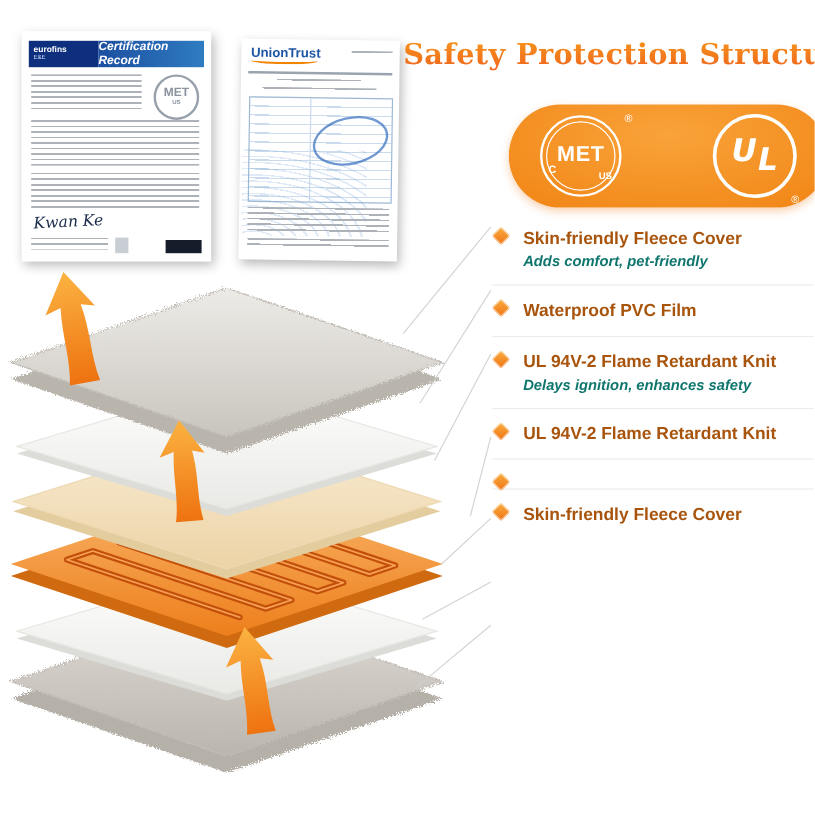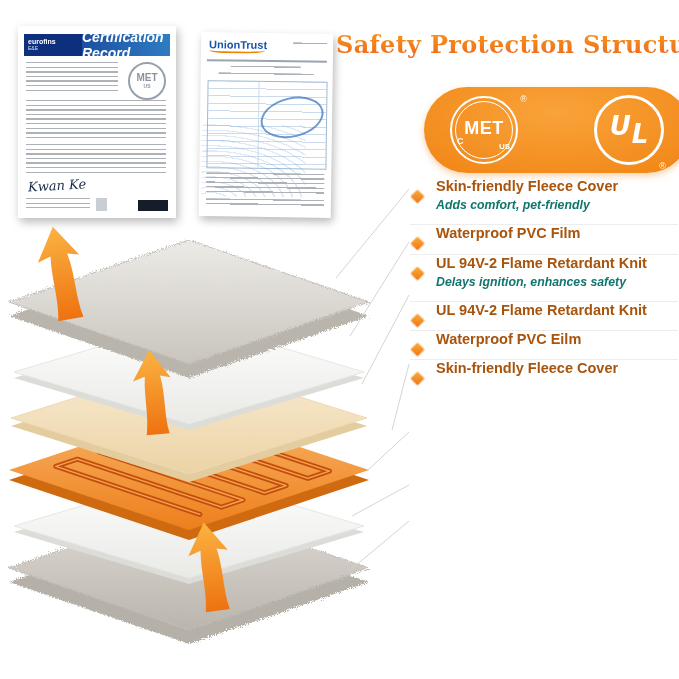--- a/index.html
+++ b/index.html
@@ -8,21 +8,21 @@
   #canvas{position:absolute;inset:0;width:679px;height:679px;overflow:hidden;background:#fff;}
 
   
   .cert{position:absolute;background:#fff;box-shadow:2px 4px 9px rgba(0,0,0,.28);}
   .cert1{left:18px;top:26px;width:158px;height:192px;}
   .cert2{left:200px;top:33px;width:132px;height:184px;transform:rotate(.8deg);}
   .c1-head{position:absolute;left:6px;top:8px;right:6px;height:22px;display:flex;}
   .c1-logo{width:54px;background:#0d2f7e;color:#fff;display:flex;flex-direction:column;justify-content:center;padding-left:4px;}
   .c1-logo .b{font-size:7px;font-weight:bold;line-height:1.1;}
   .c1-logo .t{font-size:5px;line-height:1.1;color:#cfe0ff;}
-  .c1-title{flex:1;background:linear-gradient(90deg,#1c4fa0,#2f7cc2);color:#fff;font-size:14px;
+  .c1-title{flex:1;background:linear-gradient(90deg,#1c4fa0,#2f7cc2);color:#fff;font-size:10px;
             font-style:italic;font-weight:bold;display:flex;align-items:center;justify-content:center;}
   .c1-met{position:absolute;right:10px;top:36px;width:34px;height:34px;border-radius:50%;
           border:2px solid #98a1ab;color:#8a939d;display:flex;flex-direction:column;align-items:center;
           justify-content:center;font-weight:bold;background:#fff;}
   .c1-met .m{font-size:10px;line-height:1;}
   .c1-met .u{font-size:5px;line-height:1.4;}
   .tb{position:absolute;background:repeating-linear-gradient(180deg,#adb2b8 0 1.4px,rgba(0,0,0,0) 1.4px 4.6px);}
   .c1-sig{position:absolute;left:10px;top:152px;font-family:"DejaVu Serif",serif;font-style:italic;
           font-size:13px;color:#1a2a4a;transform:rotate(-3deg);}
   .c1-ukas{position:absolute;left:78px;top:172px;width:11px;height:13px;background:#c9ced4;}
@@ -60,21 +60,21 @@
   .met-us{position:absolute;right:6px;bottom:11px;font-size:8px;color:#fff;font-weight:bold;}
   .met-reg{position:absolute;right:-11px;top:-4px;font-size:9px;color:#fff;}
   .ul-word{position:absolute;inset:0;display:flex;align-items:center;justify-content:center;gap:1px;
            font-style:italic;font-weight:bold;color:#fff;font-size:26px;font-family:"DejaVu Sans",sans-serif;}
   .ul-word .u{transform:translateY(-4px);display:inline-block;}
   .ul-word .l{transform:translateY(4px);display:inline-block;}
   .ul-reg{position:absolute;right:-5px;bottom:-9px;font-size:9px;color:#fff;}
 
   
   .list{position:absolute;left:410px;top:178px;width:268px;}
-  .item{position:relative;padding:0 28px 11px 26px;border-bottom:1px solid #ededed;}
+  .item{position:relative;padding:13px 28px 11px 26px;border-bottom:1px solid #ededed;}
   .item:last-child{border-bottom:none;}
   .diamond{position:absolute;left:2px;top:13px;width:11px;height:11px;transform:rotate(45deg);
            background:linear-gradient(135deg,#fbb043,#ee7112);border-radius:2px;
            box-shadow:0 0 0 1px rgba(255,255,255,.6) inset;}
   .item h3{margin:0;font-size:14.5px;font-weight:bold;color:#a8540c;line-height:1.18;}
   .item p{margin:3px 0 0;font-size:12.3px;font-style:italic;font-weight:bold;color:#0f766e;line-height:1.25;}
   .item p:empty{display:none;margin:0;}
 
   
   .stack{position:absolute;left:-6px;top:224px;width:420px;height:420px;}
@@ -245,21 +245,20 @@
       <h3>UL 94V-2 Flame Retardant Knit</h3>
       <p>Delays ignition, enhances safety</p>
     </div>
     <div class="item">
       <span class="diamond"></span>
       <h3>UL 94V-2 Flame Retardant Knit</h3>
 
     </div>
     <div class="item">
       <span class="diamond"></span>
-      <h3>Waterproof PVC Eilm</h3>
 
     </div>
     <div class="item">
       <span class="diamond"></span>
       <h3>Skin-friendly Fleece Cover</h3>
 
     </div>
   </div>
 
   <div class="badges">

